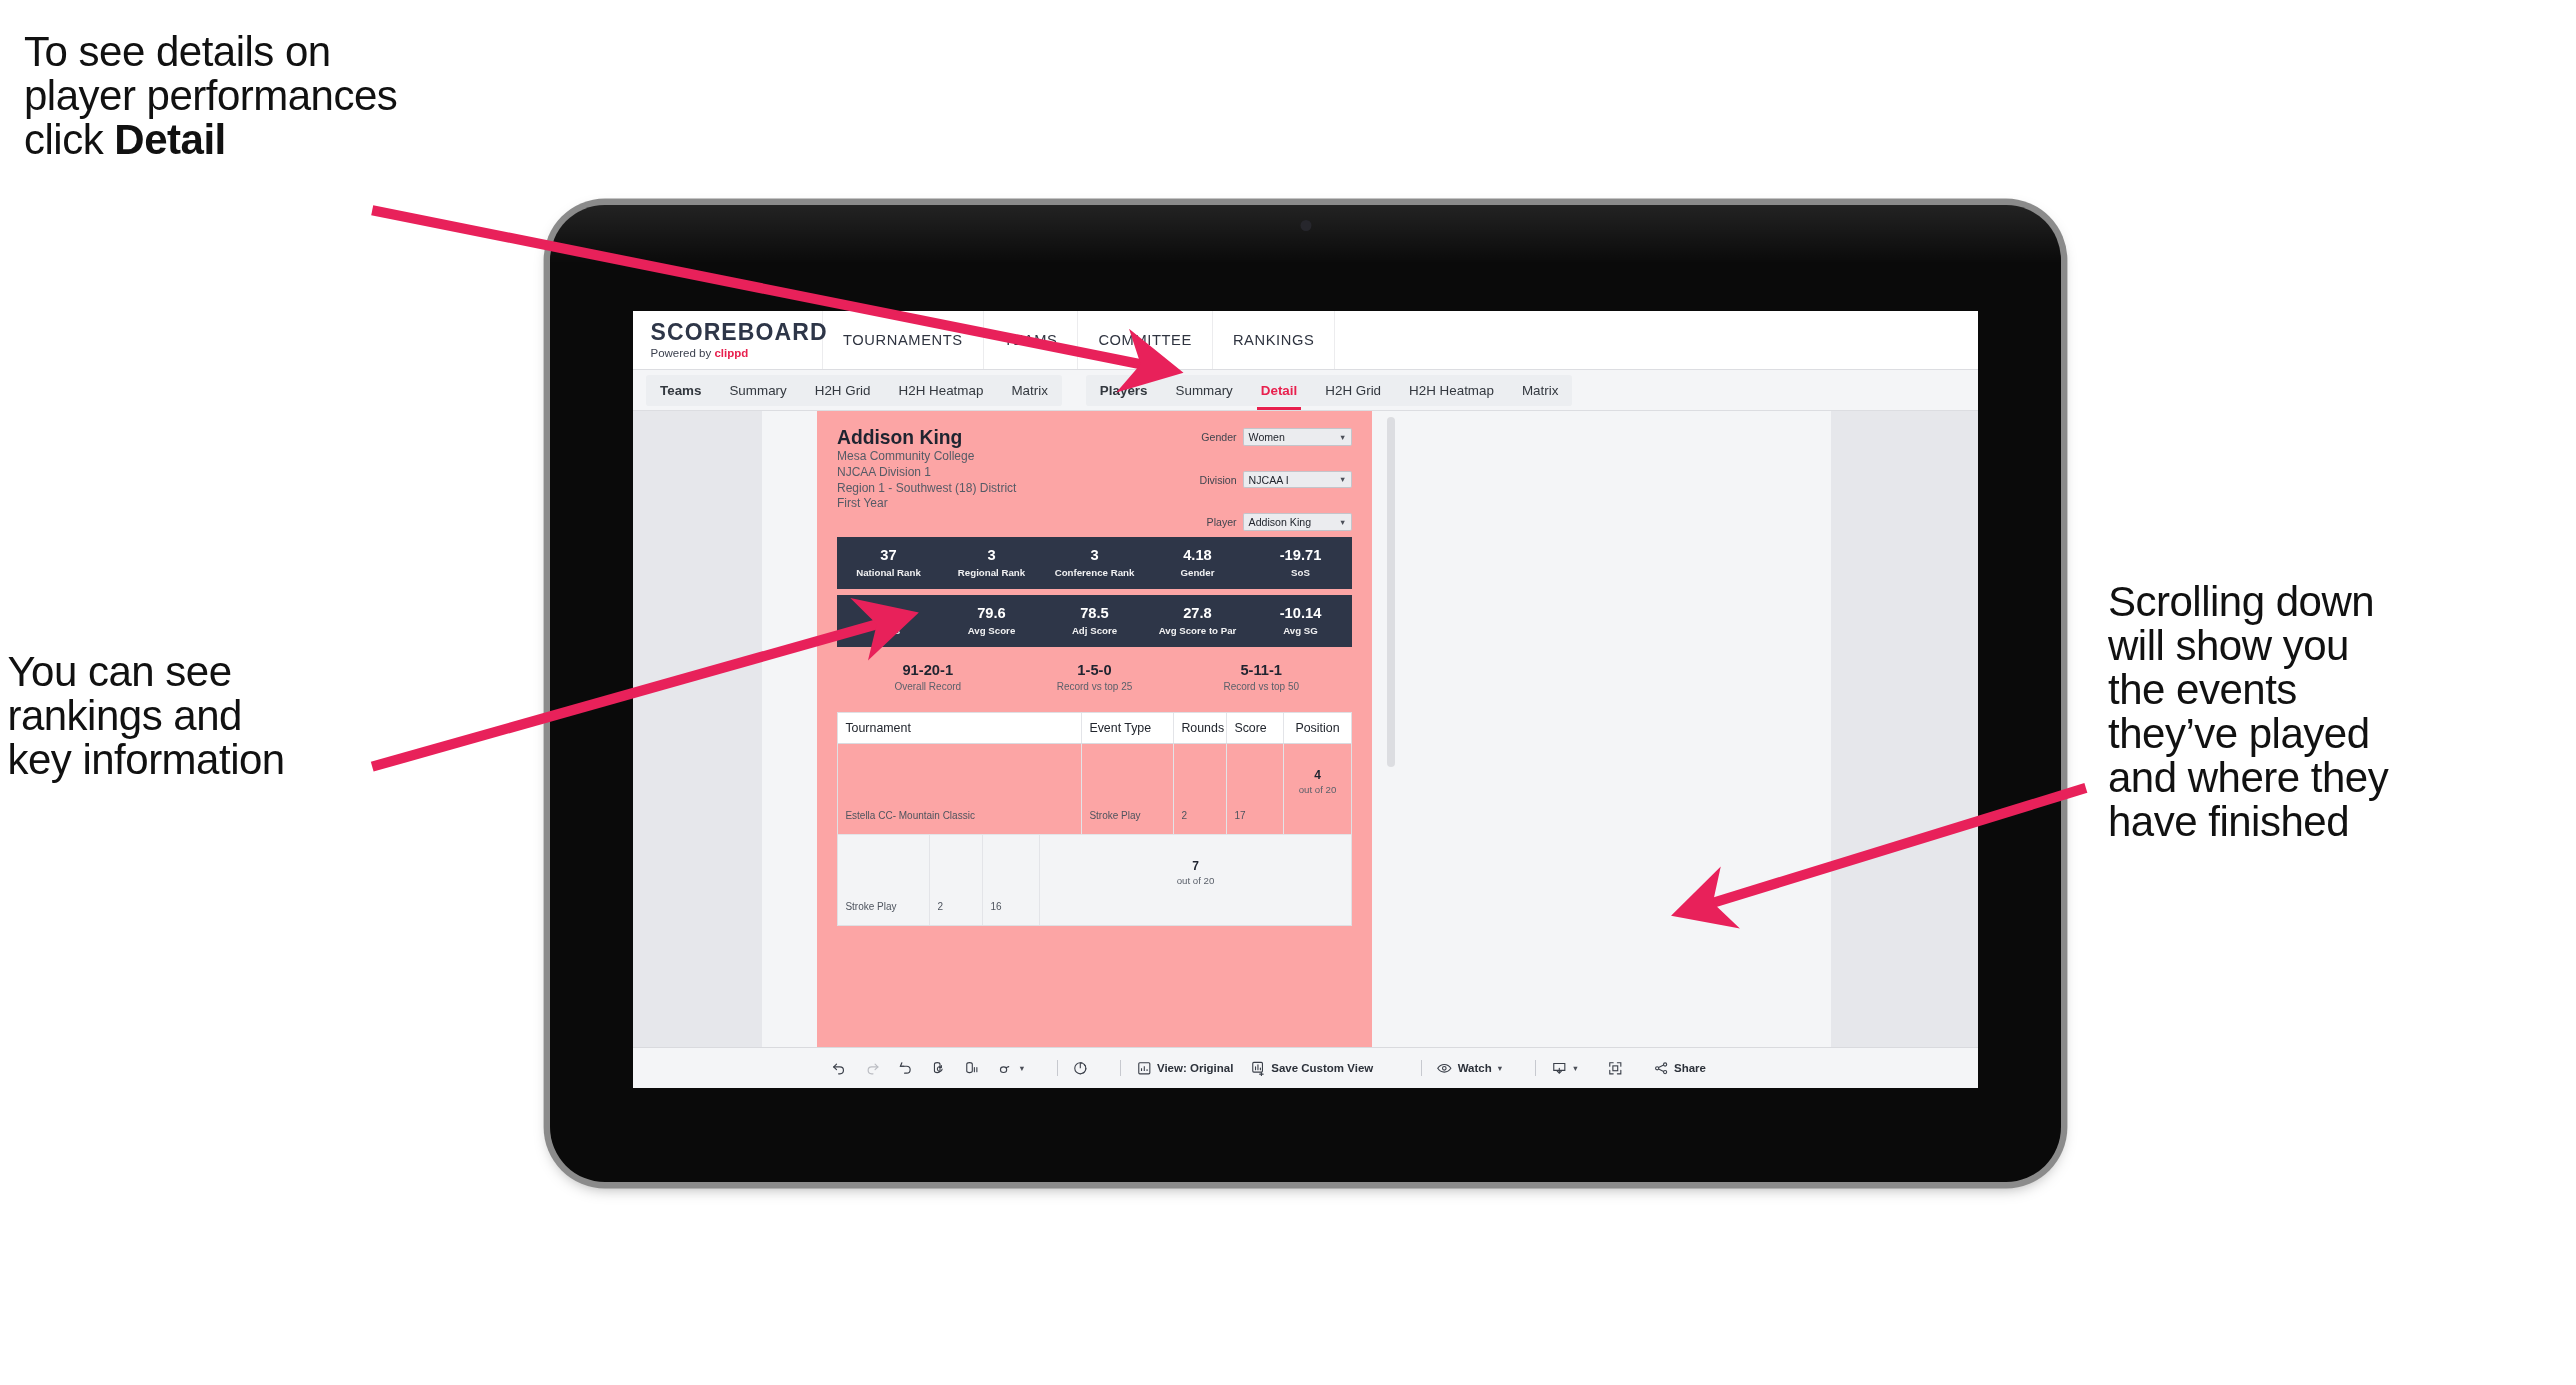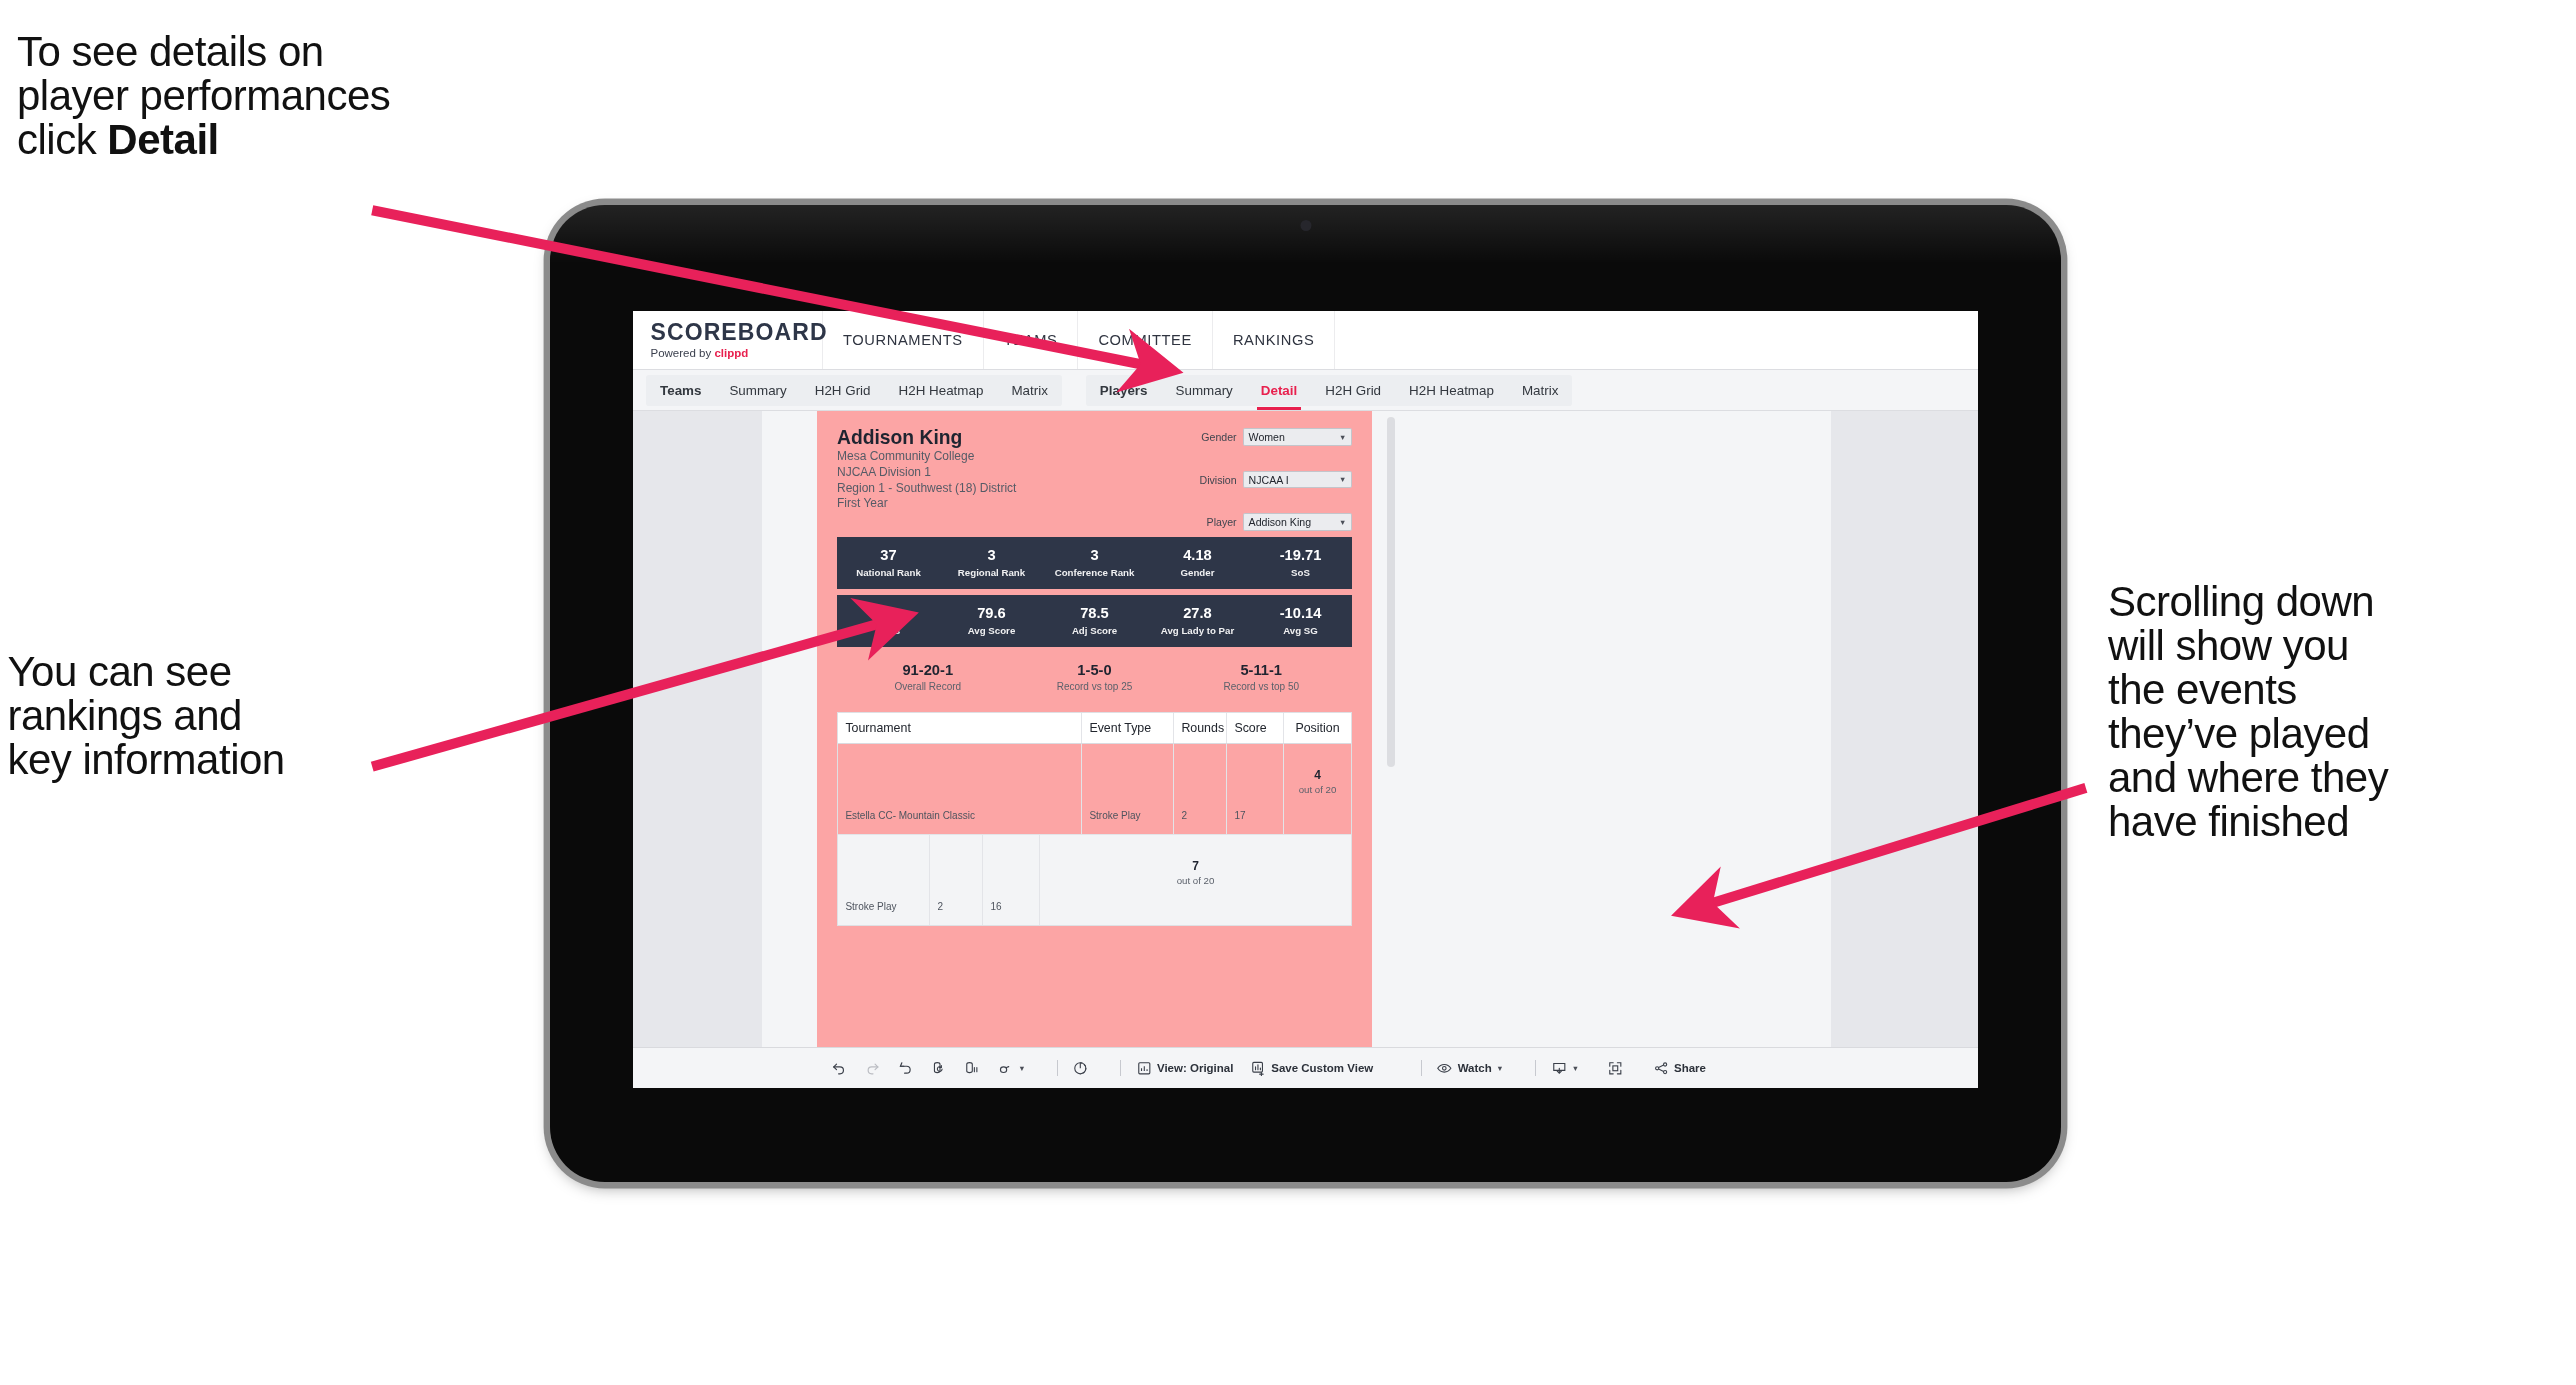--- a/index.html
+++ b/index.html
@@ -13,21 +13,21 @@
   
   .callout{
     position:absolute;
     color:#111111;
     font-size:42px;
     line-height:1.05;
     letter-spacing:-0.5px;
     font-family:"Liberation Sans", sans-serif;
   }
   .callout b{font-weight:700;}
-  #callout-detail{left:17px;top:29.5px;width:590px;}
+  #callout-detail{left:24px;top:29.5px;width:590px;}
   #callout-rankings{left:7.4px;top:650px;width:433px;}
   #callout-scroll{left:2108px;top:580px;width:442px;}
 
   
   .arrow-svg{position:absolute;left:0;top:0;width:2576px;height:1386px;pointer-events:none;}
 
   
   #tablet{
     position:absolute;
     left:550px;top:205px;
@@ -296,21 +296,21 @@
               <div class="statcell">
                 <div class="v">79.6</div>
                 <div class="k">Avg Score</div>
               </div>
               <div class="statcell">
                 <div class="v">78.5</div>
                 <div class="k">Adj Score</div>
               </div>
               <div class="statcell">
                 <div class="v">27.8</div>
-                <div class="k">Avg Lady to Par</div>
+                <div class="k">Avg Score to Par</div>
               </div>
               <div class="statcell">
                 <div class="v">-10.14</div>
                 <div class="k">Avg SG</div>
               </div>
             </div>
 
             <div id="records">
               <div class="reccell">
                 <div class="v">91-20-1</div>

